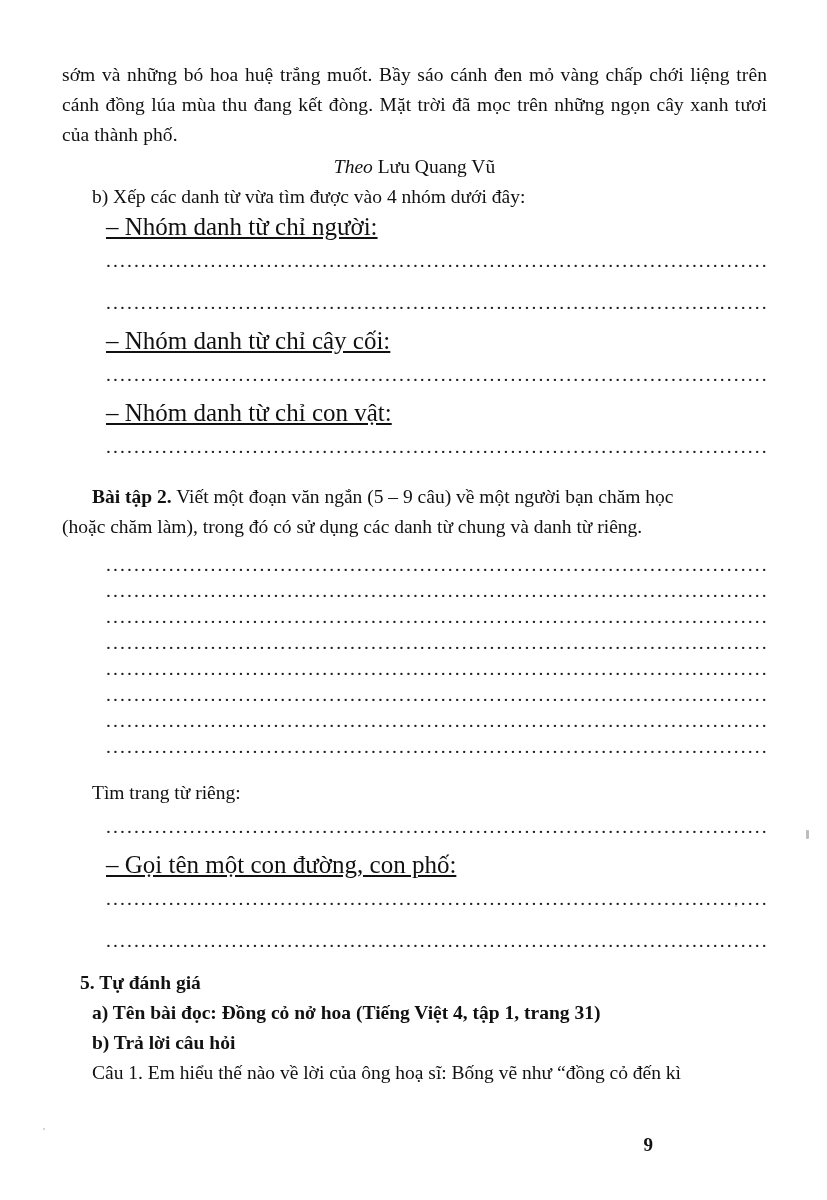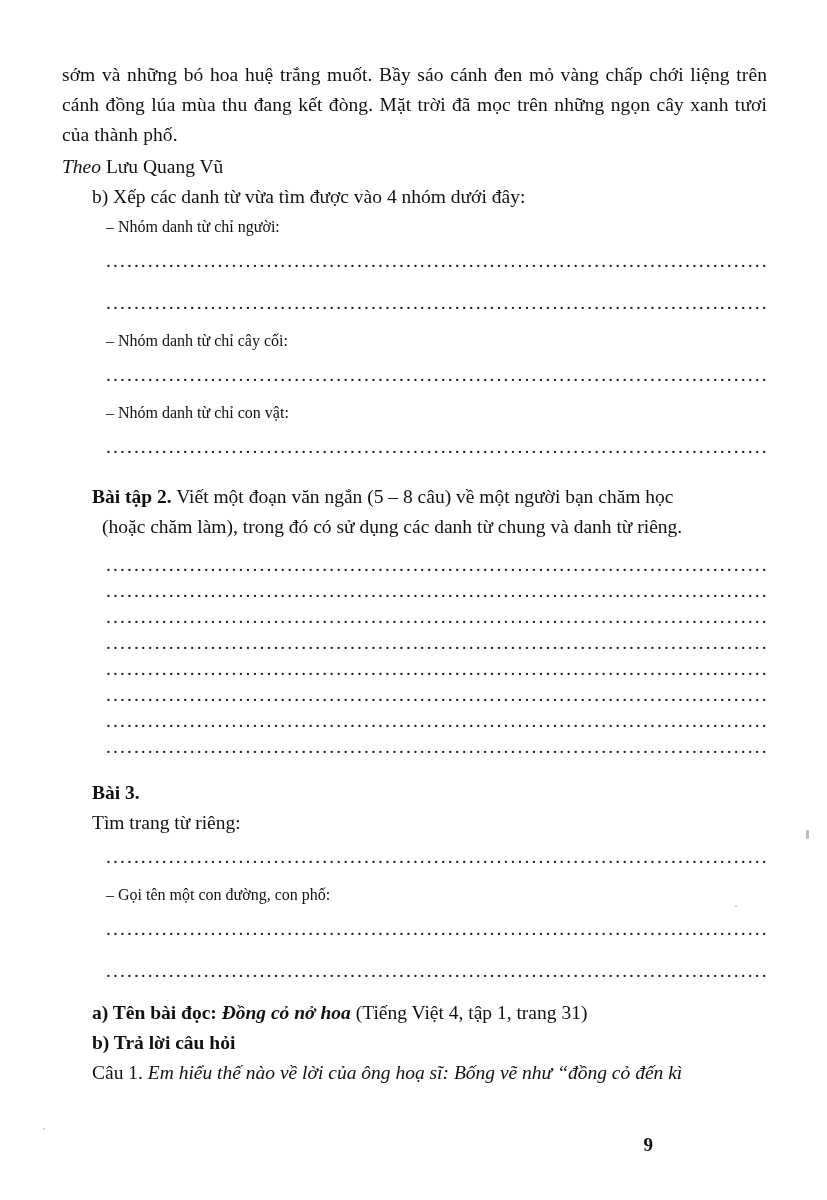--- a/index.html
+++ b/index.html
@@ -29,64 +29,65 @@
 
   .para {
     font-size: 19.5px;
     line-height: 30px;
     text-align: justify;
     letter-spacing: 0.1px;
   }
   .author {
     font-size: 19.5px;
     line-height: 30px;
-    text-align: left;
+    text-align: center;
     margin-top: 2px;
   }
   .author .it { font-style: italic; }
 
   .indent {
     font-size: 19.5px;
     line-height: 30px;
     padding-left: 30px;
   }
   .indent2 {
-    font-size: 16px;
+    font-size: 25px;
     line-height: 30px;
     padding-left: 44px;
+    text-decoration: underline;
   }
 
   .dots {
     font-size: 19.5px;
     line-height: 26px;
     padding-left: 44px;
     letter-spacing: 2.1px;
     color: #222;
     white-space: nowrap;
     overflow: hidden;
   }
 
   .gap-6 { height: 6px; }
   .gap-10 { height: 10px; }
   .gap-14 { height: 14px; }
   .gap-18 { height: 18px; }
   .gap-22 { height: 22px; }
 
   .bold { font-weight: bold; }
-  .it { font-style: italic; }
+  .it { }
 
   .task {
     font-size: 19.5px;
     line-height: 30px;
     text-align: justify;
     padding-left: 30px;
     text-indent: 0;
   }
   .task-first { padding-left: 30px; }
-  .task-cont { padding-left: 0; margin-left: 40px; }
+  .task-cont { padding-left: 0; }
 
   .heading {
     font-size: 19.5px;
     line-height: 30px;
     font-weight: bold;
     padding-left: 30px;
   }
   .sec-heading {
     font-size: 19.5px;
     line-height: 30px;
@@ -98,21 +99,21 @@
     line-height: 30px;
     font-weight: bold;
     padding-left: 30px;
   }
   .q-line {
     font-size: 19.5px;
     line-height: 30px;
     padding-left: 30px;
     text-align: justify;
   }
-  .normal-w { font-weight: normal; }
+  .normal-w { font-weight: bold; }
 
   .page-number {
     position: absolute;
     right: 62px;
     bottom: 44px;
     font-size: 19px;
     font-weight: bold;
   }
 
   .speck {
@@ -149,52 +150,52 @@
     <div class="gap-6"></div>
     <p class="dots">....................................................................................................................</p>
 
     <div class="gap-10"></div>
     <p class="indent2">– Nhóm danh từ chỉ con vật:</p>
     <div class="gap-6"></div>
     <p class="dots">....................................................................................................................</p>
 
     <div class="gap-22"></div>
 
-    <p class="task task-first"><span class="bold">Bài tập 2.</span> <span>Viết một đoạn văn ngắn (5 – 8 câu) về một người bạn chăm học</span></p>
+    <p class="task task-first"><span class="bold">Bài tập 2.</span> <span>Viết một đoạn văn ngắn (5 – 9 câu) về một người bạn chăm học</span></p>
     <p class="task task-cont">(hoặc chăm làm), trong đó có sử dụng các danh từ chung và danh từ riêng.</p>
 
     <div class="gap-10"></div>
     <p class="dots">....................................................................................................................</p>
     <p class="dots">....................................................................................................................</p>
     <p class="dots">....................................................................................................................</p>
     <p class="dots">....................................................................................................................</p>
     <p class="dots">....................................................................................................................</p>
     <p class="dots">....................................................................................................................</p>
     <p class="dots">....................................................................................................................</p>
     <p class="dots">....................................................................................................................</p>
 
     <div class="gap-18"></div>
 
-    <p class="heading">Bài 3.</p>
     <p class="indent">Tìm trang từ riêng:</p>
 
     <div class="gap-6"></div>
     <p class="dots">....................................................................................................................</p>
 
     <div class="gap-10"></div>
     <p class="indent2">– Gọi tên một con đường, con phố:</p>
     <div class="gap-6"></div>
     <p class="dots">....................................................................................................................</p>
 
     <div class="gap-10"></div>
     <div class="gap-6"></div>
     <p class="dots">....................................................................................................................</p>
 
     <div class="gap-14"></div>
 
+    <p class="sec-heading">5. Tự đánh giá</p>
 
     <p class="sub-heading"><span>a) Tên bài đọc:</span> <span class="it">Đồng cỏ nở hoa</span> <span class="normal-w">(Tiếng Việt 4, tập 1, trang 31)</span></p>
 
     <p class="sub-heading">b) Trả lời câu hỏi</p>
 
     <p class="q-line"><span>Câu 1.</span> <span class="it">Em hiểu thế nào về lời của ông hoạ sĩ: Bống vẽ như “đồng cỏ đến kì</span></p>
 
   </div>
 
   <div class="speck speck1"></div>

